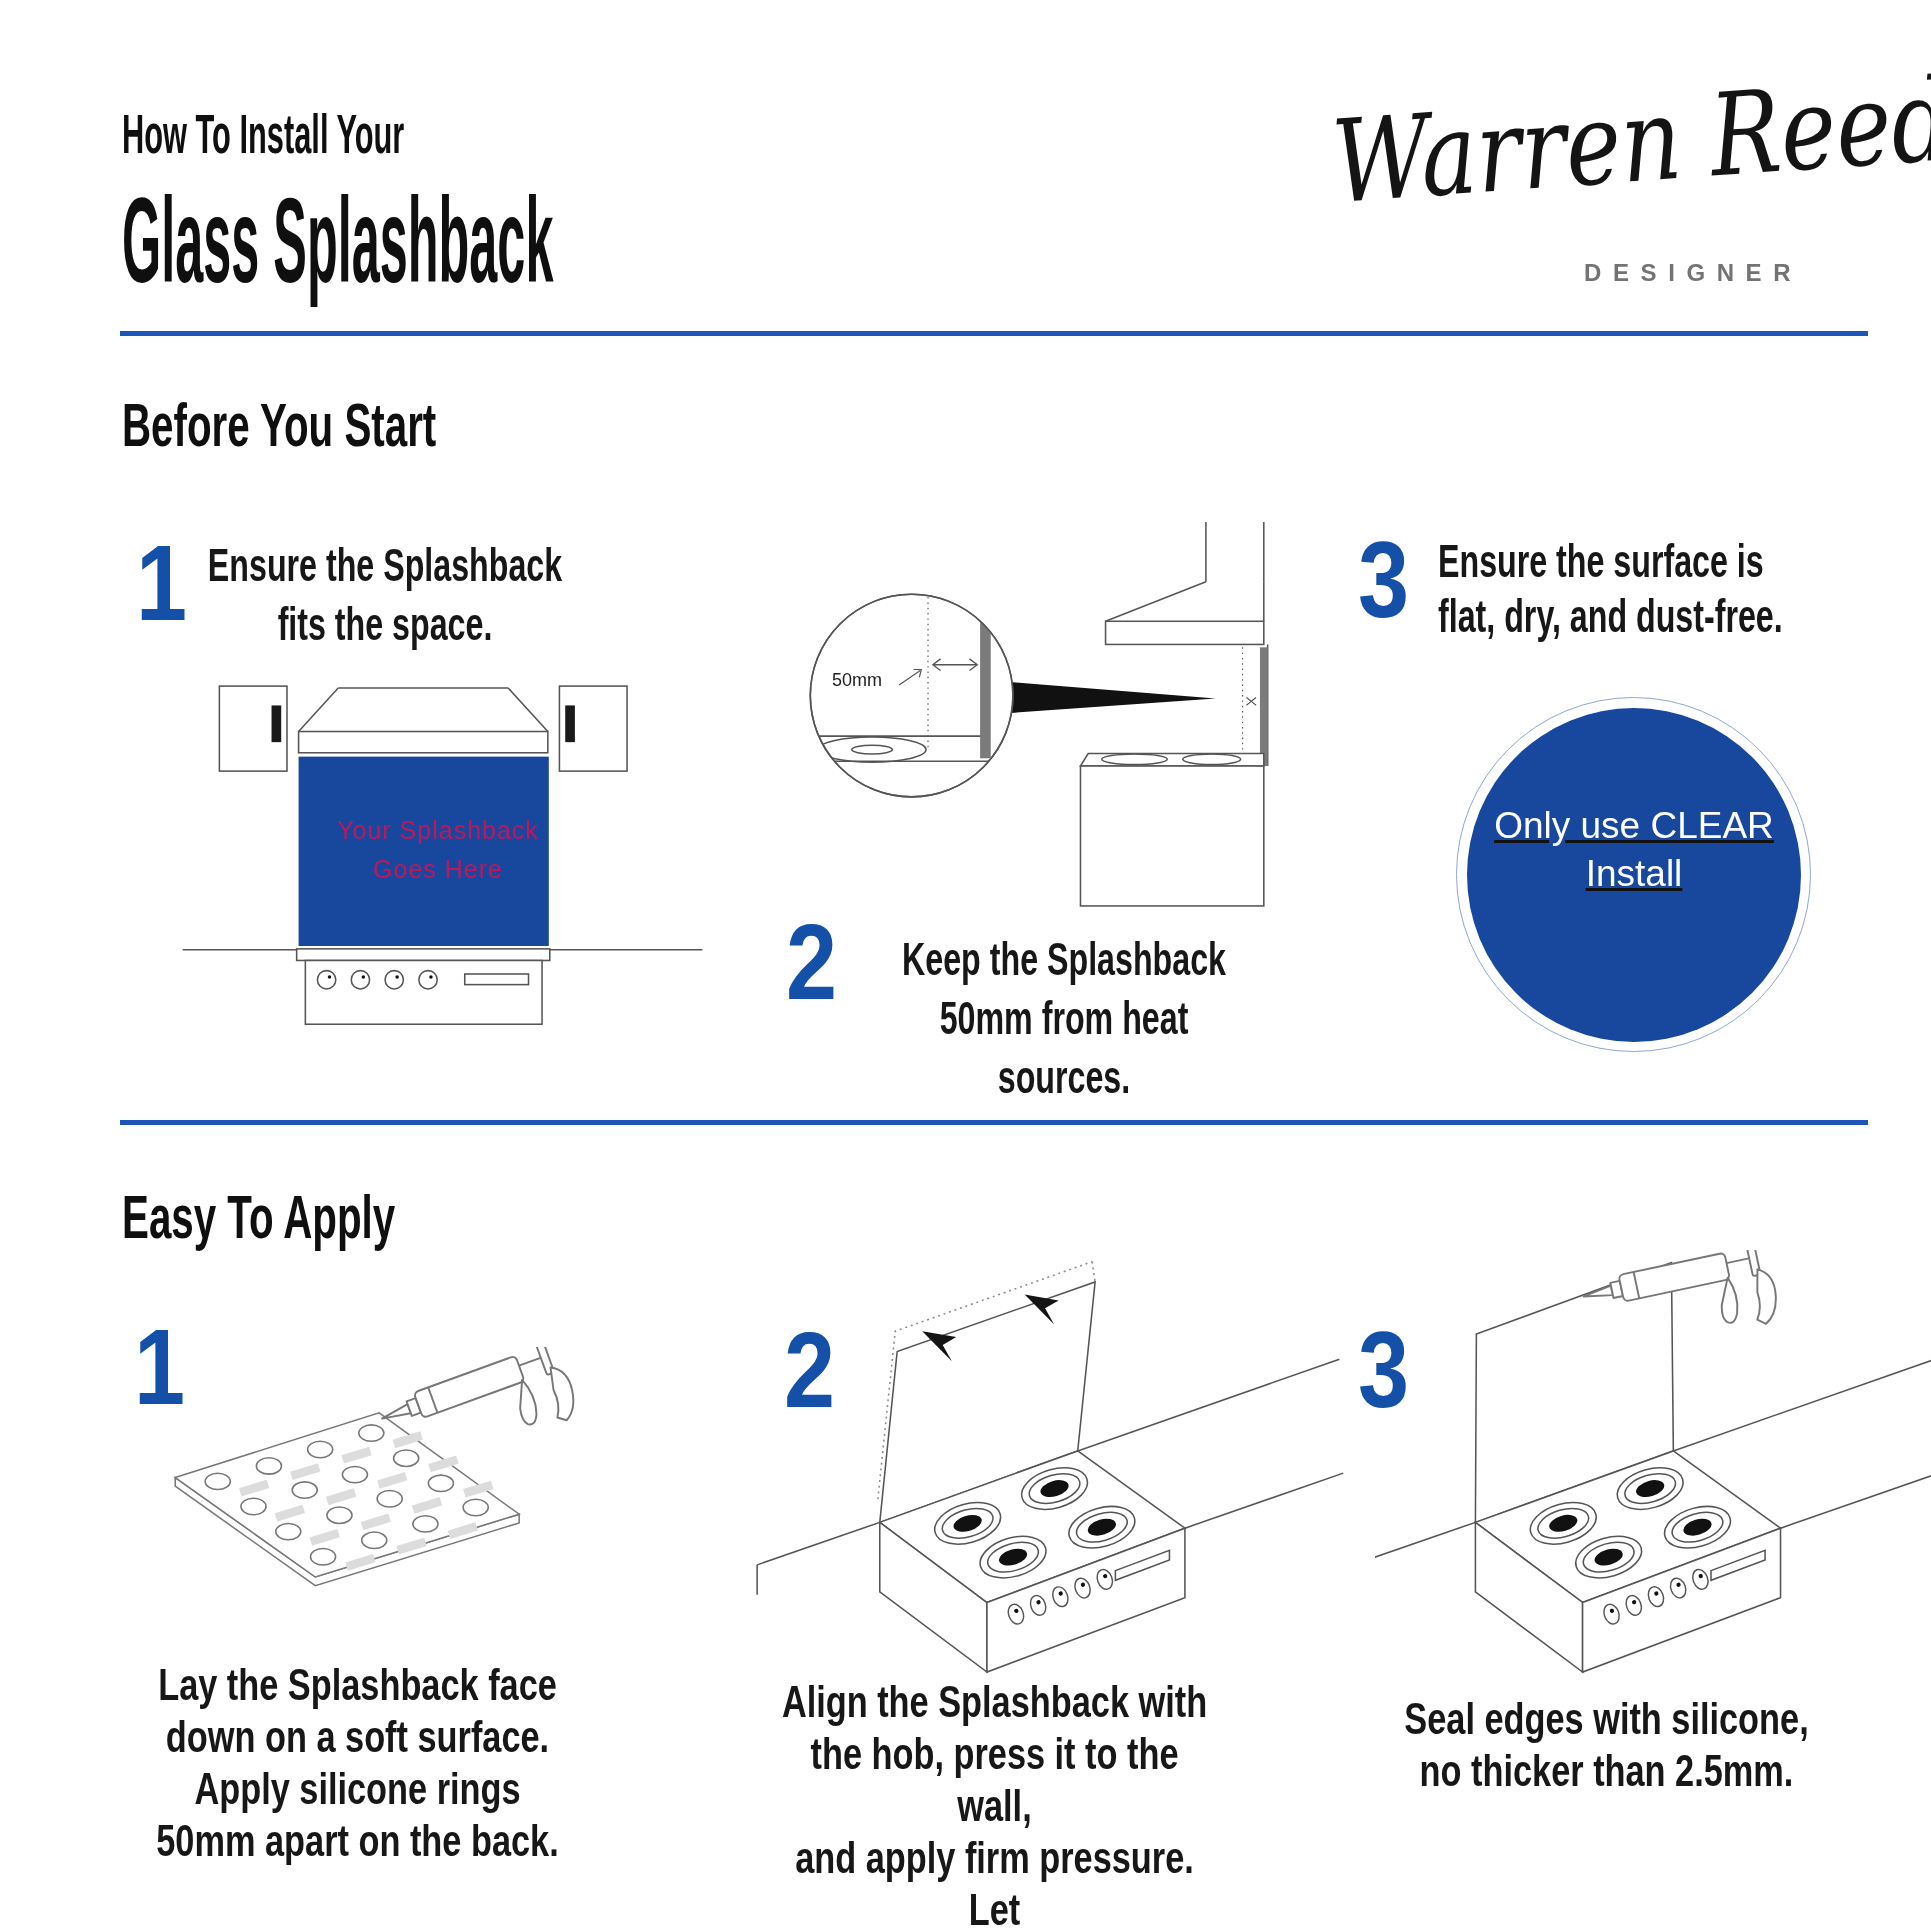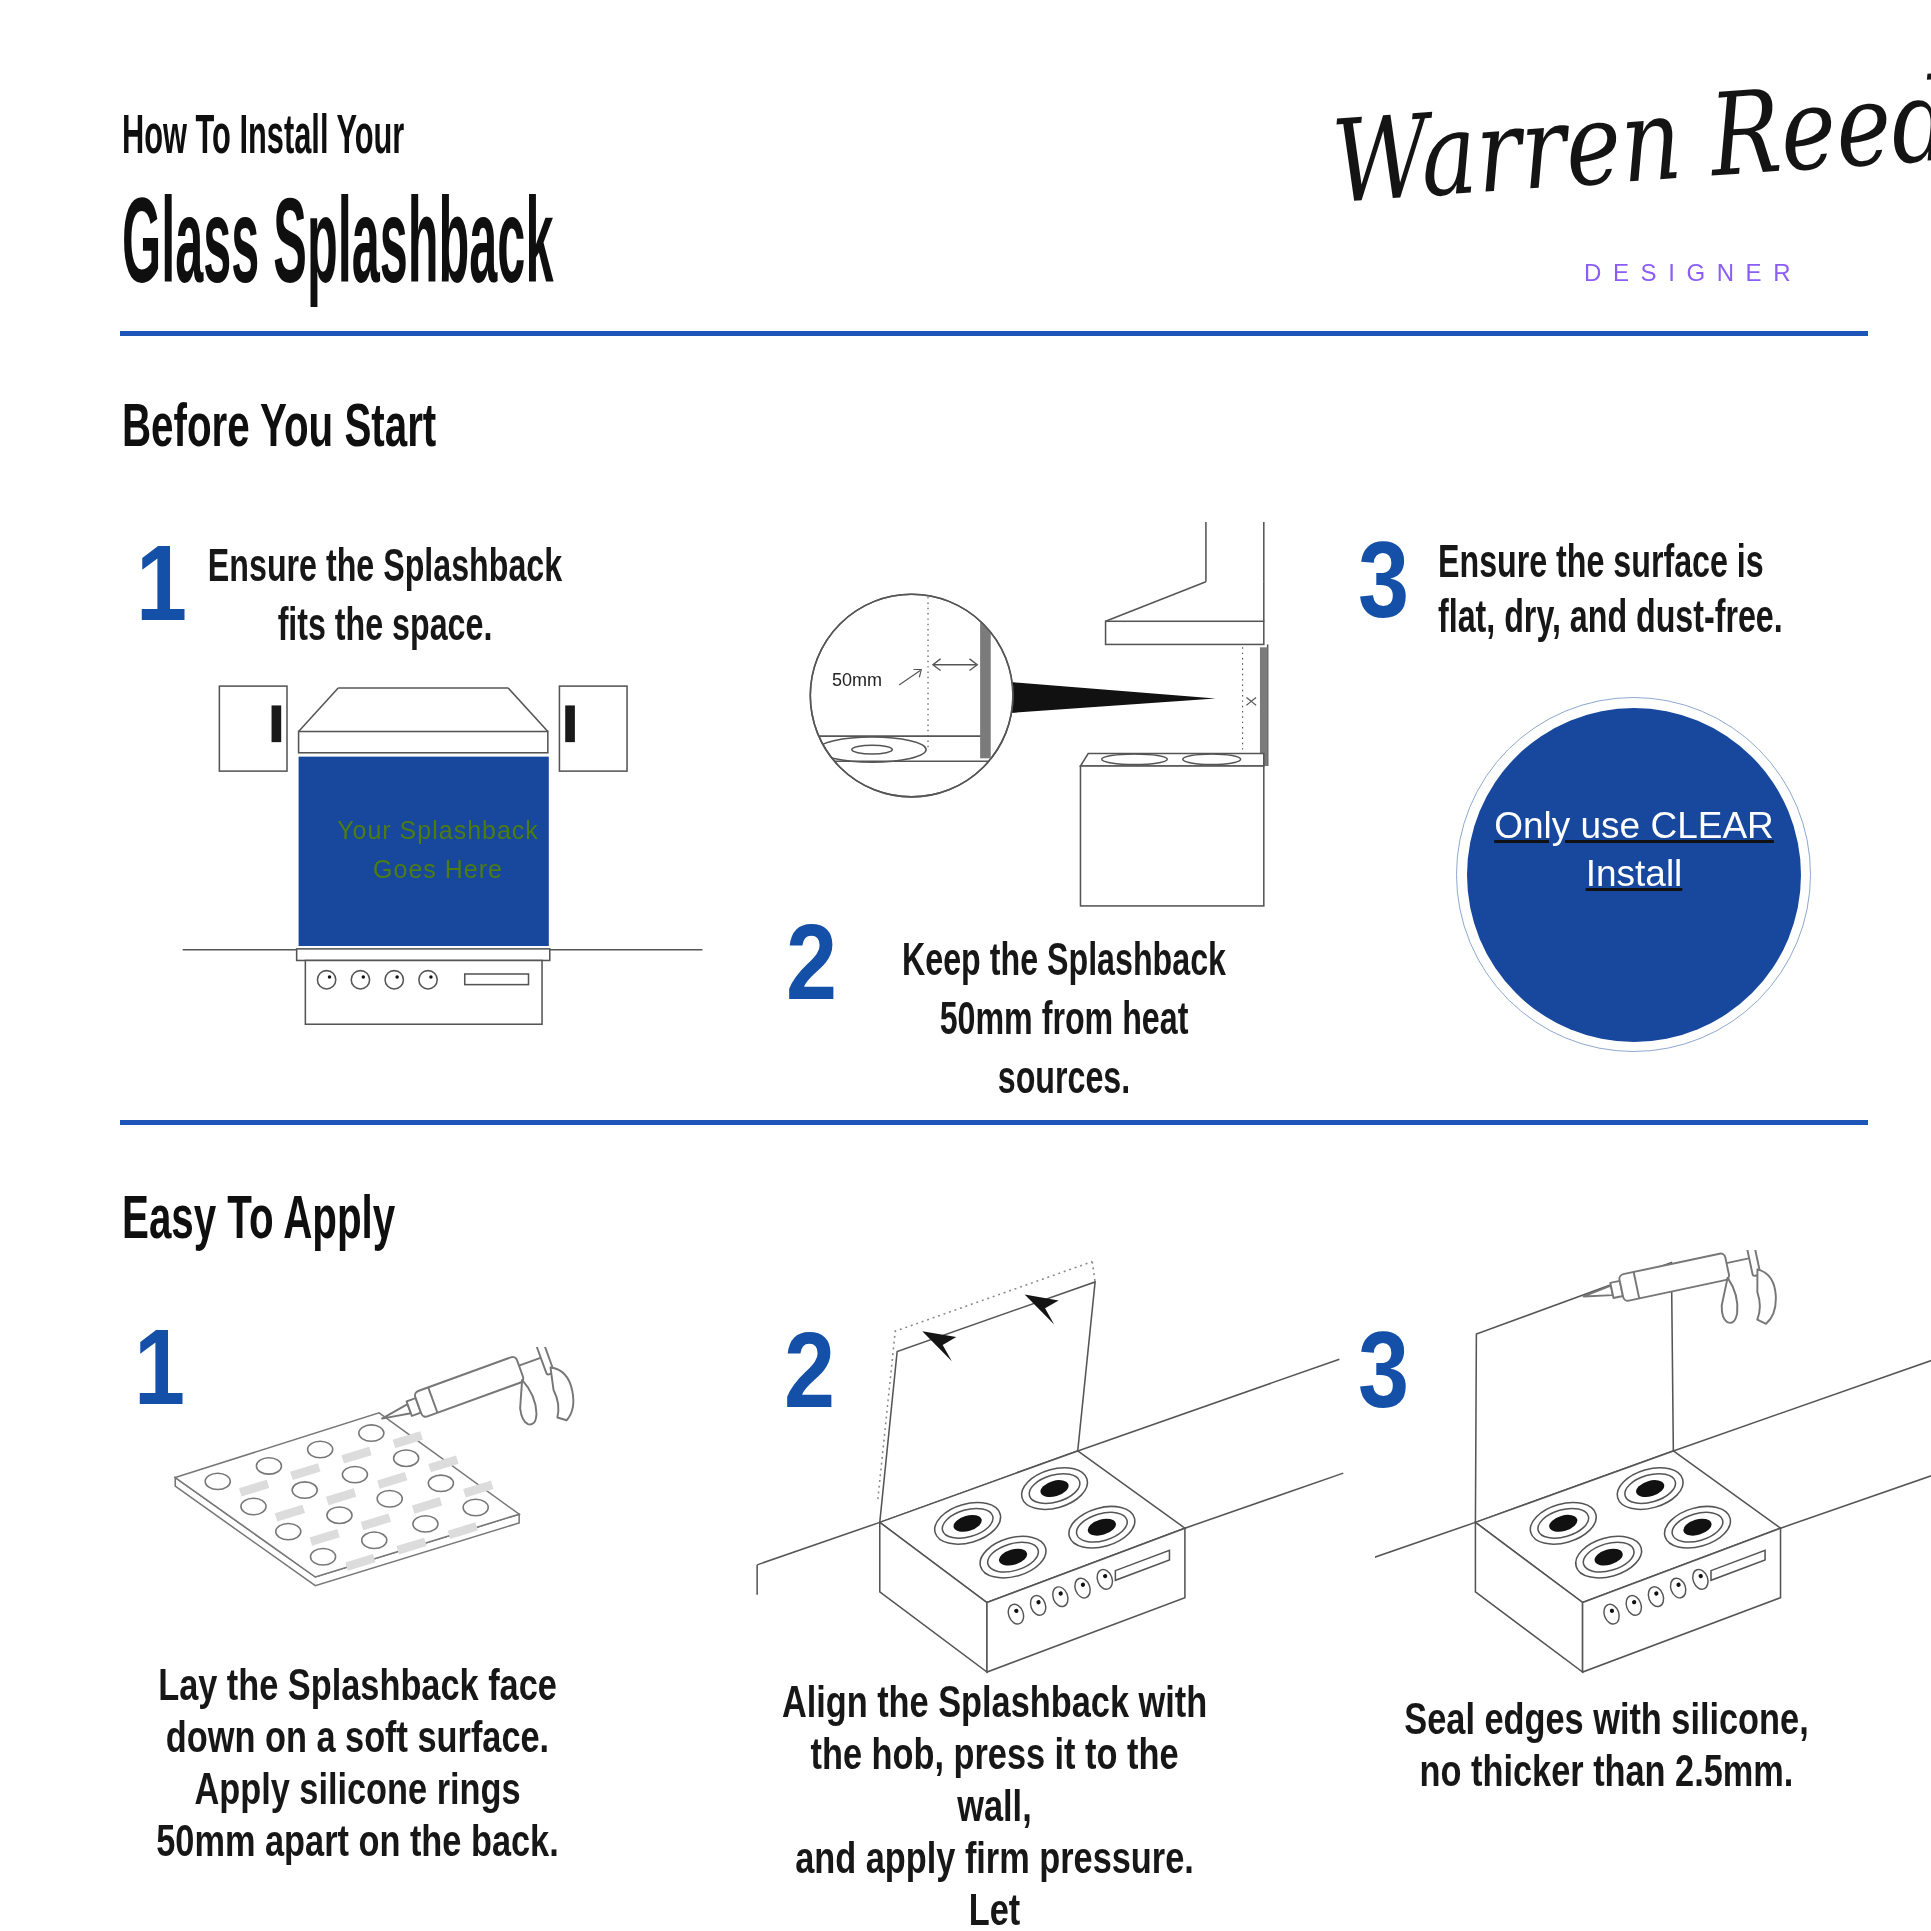--- a/index.html
+++ b/index.html
@@ -16,26 +16,26 @@
           transform:scaleX(.85);transform-origin:left top;}
   .step-lines{font-size:46px;font-weight:700;color:#171717;line-height:59px;
           text-align:center;transform:scaleX(.7);transform-origin:center top;}
   .step-lines.leftal{text-align:left;transform-origin:left top;line-height:55px;}
   .caption{font-size:44px;font-weight:700;color:#171717;line-height:52px;
           text-align:center;transform:scaleX(.78);transform-origin:center top;}
   .rule{height:4.8px;background:#1D55B8;}
   .logo-script{font-family:"DejaVu Serif",serif;font-style:italic;font-weight:400;
           font-size:114px;color:#141414;white-space:nowrap;
           transform:rotate(-4deg) scaleX(.82);transform-origin:left center;line-height:1;}
-  .logo-sub{font-size:24px;font-weight:400;letter-spacing:11.6px;color:#8b5cf6;white-space:nowrap;}
+  .logo-sub{font-size:24px;font-weight:700;letter-spacing:11.6px;color:#737373;white-space:nowrap;}
   .circle-solid{width:334px;height:334px;border-radius:50%;background:#17489D;text-decoration:underline;}
   .circle-ring{width:355px;height:355px;border-radius:50%;border:1.9px solid #8FA8D1;box-sizing:border-box;}
   .circle-note{width:334px;text-align:center;font-size:37px;font-weight:400;color:#ffffff;
           line-height:48px;padding-top:94px;box-sizing:border-box;}
-  .rect-label{width:280px;text-align:center;font-size:25px;font-weight:400;color:#4d7c0f;
+  .rect-label{width:280px;text-align:center;font-size:25px;font-weight:400;color:#be185d;
           letter-spacing:1px;line-height:39px;}
   .measure{font-size:18px;font-weight:400;color:#222;}
   svg{display:block;}
 </style>
 </head>
 <body>
 
 <div class="page">
 
   <svg class="abs" width="0" height="0" style="left:0;top:0" aria-hidden="true">

